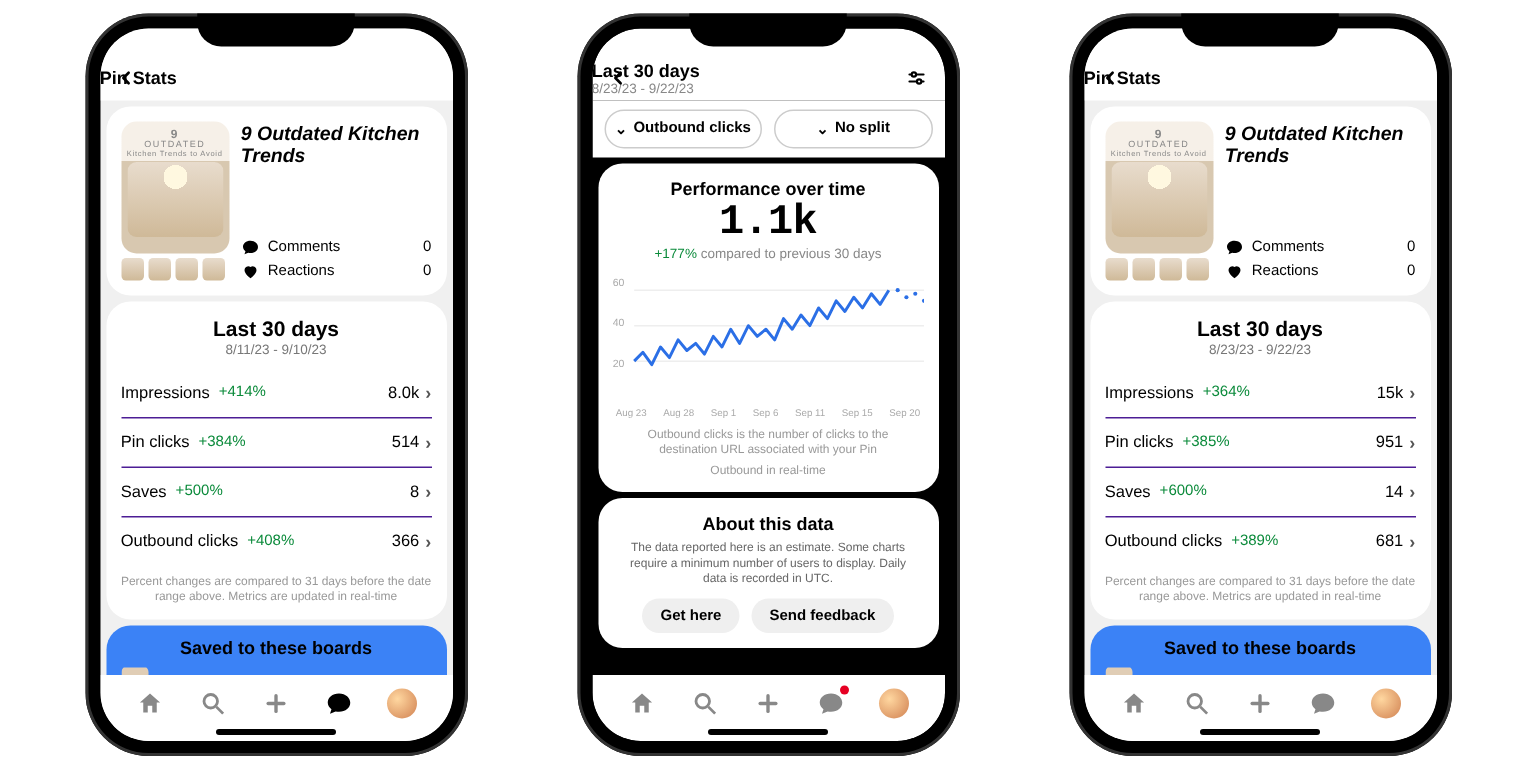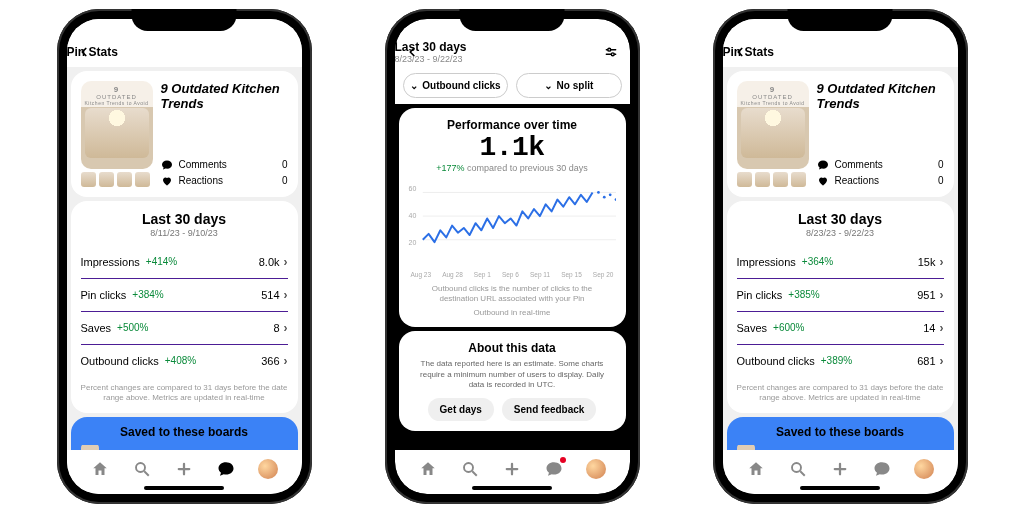--- a/index.html
+++ b/index.html
@@ -353,21 +353,21 @@
             <span>Sep 20</span>
           </div>
         <div class="chart-desc">Outbound clicks is the number of clicks to the destination URL associated with your Pin</div>
         <div class="updated">Outbound in real-time</div>
       </div>
 
       <div class="about-card">
         <div class="about-title">About this data</div>
         <div class="about-desc">The data reported here is an estimate. Some charts require a minimum number of users to display. Daily data is recorded in UTC.</div>
         <div class="btn-row">
-          <div class="btn">Get days</div>
+          <div class="btn">Get here</div>
           <div class="btn">Send feedback</div>
         </div>
       </div>
     </div>
     <div class="navbar" id="nav-1">
         <div class="nav-icon">
           <span>
             <svg width="18" height="18" viewBox="0 0 24 24">
               <path fill="currentColor" d="M12 3l9 8h-3v9h-4v-6H10v6H6v-9H3z"></path>
             </svg>

